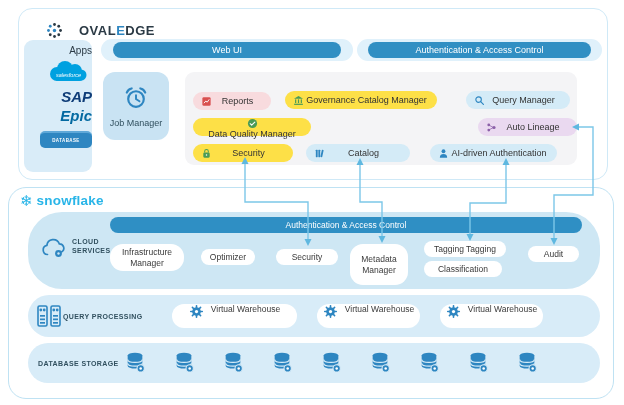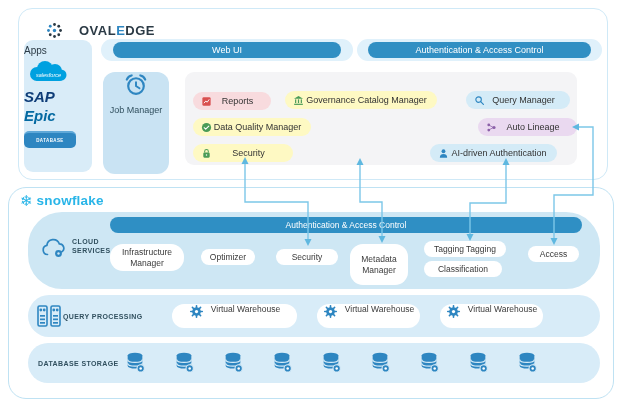--- a/index.html
+++ b/index.html
@@ -8,47 +8,47 @@
 
   
   .oe-panel{position:absolute;left:18px;top:8px;width:588px;height:170px;
     background:#fff;border:1.5px solid #cfe9f7;border-radius:14px;}
   .oe-logo{position:absolute;left:27px;top:13px;display:flex;align-items:center;gap:16px;}
   .oe-logo-text{font-size:13px;font-weight:700;letter-spacing:.5px;color:#2b3a45;}
   .oe-logo-text .blue{color:#2e86c1;}
 
   .apps-panel{position:absolute;left:24px;top:40px;width:68px;height:132px;
     background:#d9ecf8;border-radius:9px;display:flex;flex-direction:column;
-    align-items:flex-start;padding-top:5px;box-sizing:border-box;}
+    align-items:flex-end;padding-top:5px;box-sizing:border-box;}
   .apps-title{font-size:10px;color:#2b3a45;margin-bottom:2px;}
   .sap-text{font-size:15px;font-weight:800;font-style:italic;color:#0f3d78;line-height:1.4;}
   .epic-text{font-size:15px;font-weight:700;font-style:italic;color:#0369a1;line-height:1.2;}
   .db-pill{margin-top:6px;width:52px;height:15px;background:#2e86c1;border-radius:5px;
     border-top:2px solid #5fa8d8;color:#fff;font-size:4.5px;font-weight:700;letter-spacing:.4px;
     display:flex;align-items:center;justify-content:center;}
 
   .strip{position:absolute;height:22px;background:#e0f1fb;border-radius:11px;top:39px;}
   .strip.web{left:101px;width:252px;}
   .strip.auth{left:357px;width:245px;}
   .bar-pill{position:absolute;height:16px;background:#318fc3;border-radius:8px;
     color:#fff;font-size:9px;display:flex;align-items:center;justify-content:center;top:42px;}
   .bar-pill.web{left:113px;width:228px;}
   .bar-pill.auth{left:368px;width:223px;}
 
-  .jobman{position:absolute;left:103px;top:72px;width:66px;height:102px;background:#c9e3f3;
-    border-radius:12px;display:flex;flex-direction:column;align-items:center;gap:7px;}
+  .jobman{position:absolute;left:103px;top:72px;width:66px;height:68px;background:#c9e3f3;
+    border-radius:12px;display:flex;flex-direction:column;align-items:center;justify-content:center;gap:7px;}
   .jobman-label{font-size:9px;color:#31505f;}
 
   .modules-panel{position:absolute;left:185px;top:72px;width:392px;height:93px;
     background:#f4f4f6;border-radius:9px;}
   .chip{position:absolute;height:18px;border-radius:9px;display:flex;align-items:center;
     padding:0 8px;box-sizing:border-box;font-size:9px;color:#333;}
   .chip .lbl{flex:1;text-align:center;}
   .chip.pink{background:#f8dbde;}
-  .chip.green{background:#fef9c3;align-items:center;}
+  .chip.green{background:#fde047;align-items:center;}
   .chip.blue{background:#d4ebf7;}
   .chip.purple{background:#ead9f0;}
   .chip svg{flex:0 0 auto;}
 
   
   .sf-panel{position:absolute;left:8px;top:187px;width:604px;height:210px;
     background:#fff;border:1.5px solid #bfe2f3;border-radius:18px;}
   .sf-logo{position:absolute;left:20px;top:193px;display:flex;align-items:center;gap:4px;
     color:#29b5e8;}
   .sf-flake{font-size:15px;line-height:1;}
@@ -225,21 +225,21 @@
     <span class="lbl">Governance Catalog Manager</span>
   </div>
   <div class="chip blue" style="left:466px;top:91px;width:104px;">
     <svg width="11" height="11" viewBox="0 0 24 24">
       <circle cx="10" cy="10" r="6" fill="none" stroke="#2e86c1" stroke-width="2.4"></circle>
       <path d="M14.5 14.5 L20.5 20.5" stroke="#2e86c1" stroke-width="2.6" stroke-linecap="round"></path>
     </svg>
     <span class="lbl">Query Manager</span>
   </div>
 
-  <div class="chip green" style="left:193px;top:118px;width:118px;">
+  <div class="chip green" style="left:193px;top:118px;width:118px;flex-direction:column;">
     <svg width="11" height="11" viewBox="0 0 24 24">
       <circle cx="12" cy="12" r="10" fill="#4a9b57"></circle>
       <path d="M7 12.5 l3.2 3.2 L17 9" fill="none" stroke="#fff" stroke-width="2.4" stroke-linecap="round" stroke-linejoin="round"></path>
     </svg>
     <span class="lbl">Data Quality Manager</span>
   </div>
   <div class="chip purple" style="left:478px;top:118px;width:99px;">
     <svg width="11" height="11" viewBox="0 0 24 24">
       <g stroke="#8b5fa8" stroke-width="1.6">
         <path d="M7 7 L16 12 M7 17 L16 12" fill="none"></path>
@@ -253,20 +253,30 @@
     <span class="lbl">Auto Lineage</span>
   </div>
 
   <div class="chip green" style="left:193px;top:144px;width:100px;">
     <svg width="11" height="11" viewBox="0 0 24 24">
       <path d="M8 10 V7.5 a4 4 0 0 1 8 0 V10" fill="none" stroke="#4a9b57" stroke-width="2.2"></path>
       <rect x="5" y="10" width="14" height="11" rx="2.5" fill="#4a9b57"></rect>
       <circle cx="12" cy="15.5" r="1.6" fill="#fff"></circle>
     </svg>
     <span class="lbl">Security</span>
+  </div>
+  <div class="chip blue" style="left:306px;top:144px;width:104px;">
+    <svg width="11" height="11" viewBox="0 0 24 24">
+      <g fill="#2e86c1">
+        <rect x="4" y="4" width="4" height="16" rx="1"></rect>
+        <rect x="9.5" y="4" width="4" height="16" rx="1"></rect>
+        <rect x="15.5" y="4" width="4" height="16" rx="1" transform="rotate(12 17.5 12)"></rect>
+      </g>
+    </svg>
+    <span class="lbl">Catalog</span>
   </div>
   <div class="chip blue" style="left:430px;top:144px;width:127px;">
     <svg width="11" height="11" viewBox="0 0 24 24">
       <g fill="#2e86c1">
         <circle cx="12" cy="7" r="4.2"></circle>
         <path d="M4 21 a8 8 0 0 1 16 0 Z"></path>
       </g>
     </svg>
     <span class="lbl">AI-driven Authentication</span>
   </div>
@@ -283,21 +293,21 @@
     </svg>
   <div class="band-label cloud-label">CLOUD SERVICES</div>
   <div class="sf-auth">Authentication &amp; Access Control</div>
 
   <div class="wpill infra">Infrastructure Manager</div>
   <div class="wpill optim">Optimizer</div>
   <div class="wpill sec">Security</div>
   <div class="wpill meta">Metadata Manager</div>
   <div class="wpill objtag">Tagging Tagging</div>
   <div class="wpill classif">Classification</div>
-  <div class="wpill audit">Access</div>
+  <div class="wpill audit">Audit</div>
 
   <div class="band query"></div>
   <svg style="position:absolute;left:36px;top:304px;" width="26" height="24" viewBox="0 0 26 24">
       <use href="#i-qproc"></use>
     </svg>
   <div class="band-label query-label">QUERY PROCESSING</div>
 
   <div class="vw-pill vw1">
     <svg width="15" height="15" viewBox="0 0 24 24">
         <use href="#i-gear"></use>

